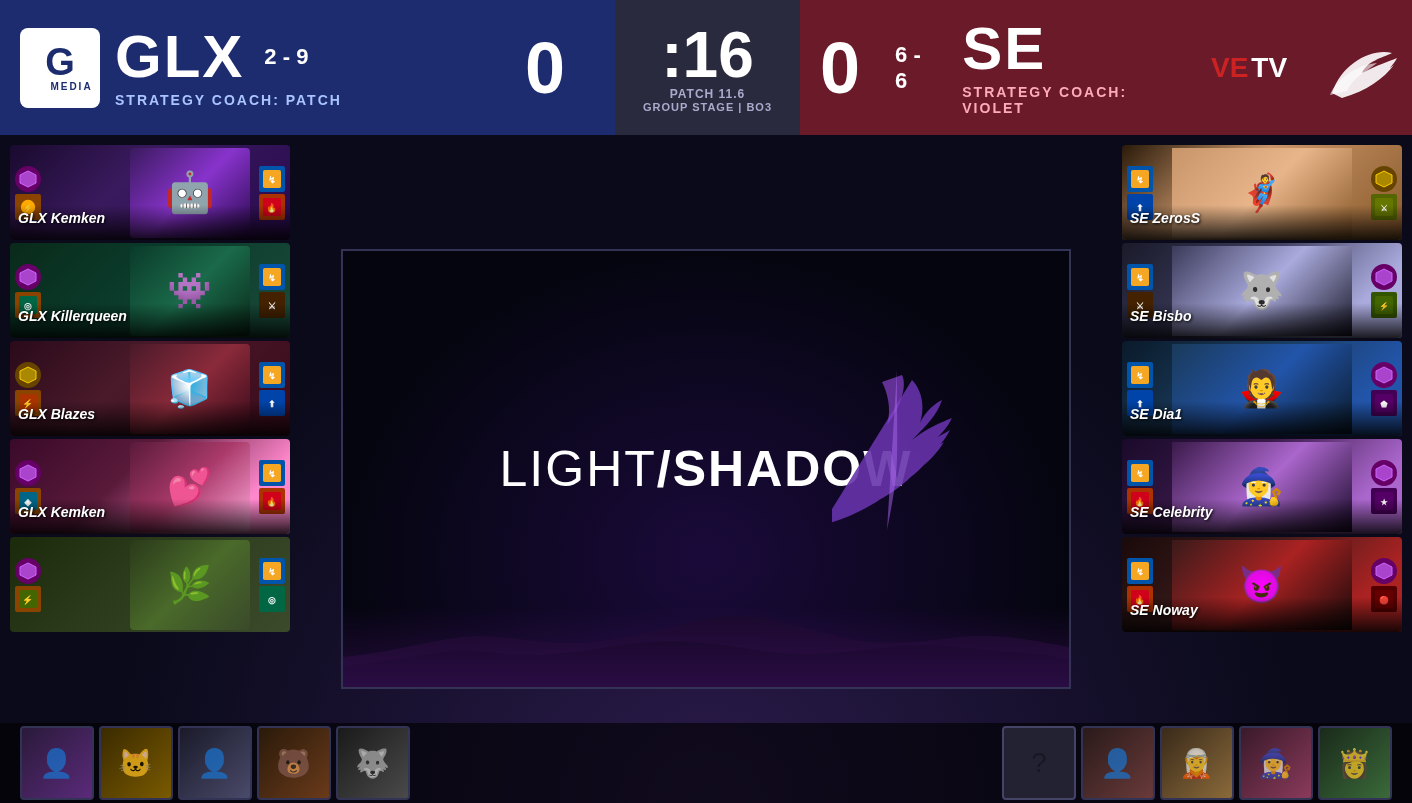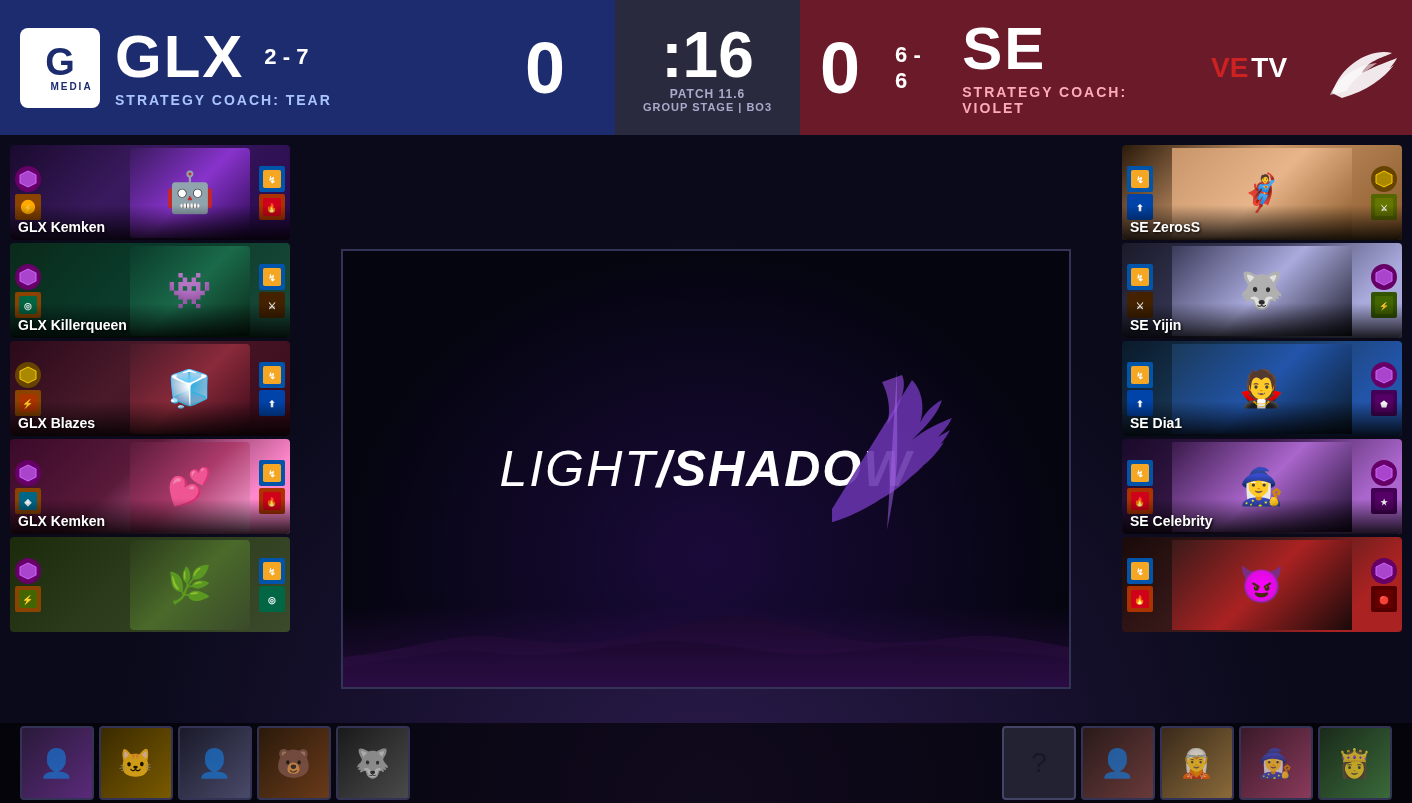--- a/index.html
+++ b/index.html
@@ -250,22 +250,22 @@
     .champ-noway { background: linear-gradient(135deg, #1a0a0a 0%, #3a1a1a 40%, #aa2222 80%); }
 
     .player-card-overlay {
       position: absolute;
       bottom: 0;
       left: 0;
       right: 0;
       height: 35px;
       background: linear-gradient(transparent, rgba(0,0,0,0.85));
       display: flex;
-      align-items: flex-end;
       padding: 5px 8px;
+      font-style: italic;
     }
 
     .player-name {
       font-size: 14px;
       font-weight: 700;
       color: white;
       text-shadow: 1px 1px 3px black;
     }
 
     .spell-icons-left {
@@ -444,23 +444,23 @@
 <div class="header">
 
   <div class="header-left">
     <div class="g-logo">
       <span class="g-logo-letter">G</span>
       <span class="g-logo-media">MEDIA</span>
     </div>
     <div class="team-left-info">
       <div class="team-left-name-row">
         <span class="team-name-glx">GLX</span>
-        <span class="team-record">2 - 7</span>
-      </div>
-      <span class="strategy-coach">STRATEGY COACH: TEAR</span>
+        <span class="team-record">2 - 9</span>
+      </div>
+      <span class="strategy-coach">STRATEGY COACH: PATCH</span>
     </div>
     <span class="score-left">0</span>
   </div>
 
   <div class="header-center">
     <span class="timer">:16</span>
     <span class="patch-info">PATCH 11.6</span>
     <span class="stage-info">GROUP STAGE | BO3</span>
   </div>
 
@@ -688,21 +688,21 @@
 
       <div class="lightshadow-logo">
 
         <div style="position:absolute;top:-80px;right:-60px;width:140px;height:180px;">
           <svg viewBox="0 0 140 180" width="140" height="180">
             <path d="M80,20 C90,30 95,50 85,70 C90,55 100,45 110,40 C105,55 95,65 80,80 C95,68 110,62 120,58 C112,75 95,88 72,100 C90,85 108,76 118,70 C108,90 88,105 60,115 C80,100 100,90 112,82 C98,105 75,120 45,128 C65,112 88,102 100,95 C82,120 55,135 25,140 C50,122 78,112 90,105 C68,132 38,148 5,155 C35,133 65,120 80,112 C55,140 20,158 -10,165 L80,20 Z" fill="#6633aa" opacity="0.9"></path>
             <path d="M70,15 C75,25 70,45 55,65 C60,48 55,32 50,22 Z" fill="#8844cc" opacity="0.7"></path>
             <path d="M65,10 L55,170 C58,155 62,135 64,115 C66,95 65,65 65,10 Z" fill="#aa66ee" opacity="0.5"></path>
           </svg>
         </div>
-        <div style="display:flex;align-items:flex-start;gap:0;font-style:italic;">
+        <div style="display:flex;align-items:flex-start;gap:0;">
           <span style="font-size:50px;font-weight:300;color:white;letter-spacing:2px;font-family:'Arial',sans-serif;">LIGHT</span>
           <span style="font-size:50px;font-weight:900;color:white;letter-spacing:2px;font-family:'Arial Black','Arial',sans-serif;">/SHADOW</span>
         </div>
       </div>
       <div class="wave-deco"></div>
     </div>
   </div>
 
   <div class="right-panel">
 
@@ -767,21 +767,21 @@
             </svg>
         </div>
         <div class="spell-icon" style="background:#335500;width:26px;height:26px;">
           <svg viewBox="0 0 20 20" width="18" height="18">
               <rect width="20" height="20" fill="#446600" rx="2"></rect>
               <text x="10" y="14" text-anchor="middle" font-size="9" fill="white">⚡</text>
             </svg>
         </div>
       </div>
       <div class="player-card-overlay">
-        <span class="player-name">SE Yijin</span>
+        <span class="player-name">SE Bisbo</span>
       </div>
     </div>
 
     <div class="player-card-inner champ-dia1">
       <div class="spell-icons-left">
         <div class="spell-icon spell-flash">
           <svg viewBox="0 0 20 20" width="18" height="18">
               <rect width="20" height="20" fill="#f5a623" rx="2"></rect>
               <text x="10" y="14" text-anchor="middle" font-size="10" fill="white">↯</text>
             </svg>
@@ -874,20 +874,23 @@
               <polygon points="10,2 18,6 18,14 10,18 2,14 2,6" fill="#aa44cc" stroke="#cc66ff" stroke-width="1"></polygon>
             </svg>
         </div>
         <div class="spell-icon" style="background:#550000;width:26px;height:26px;">
           <svg viewBox="0 0 20 20" width="18" height="18">
               <rect width="20" height="20" fill="#660000" rx="2"></rect>
               <text x="10" y="14" text-anchor="middle" font-size="9" fill="white">🔴</text>
             </svg>
         </div>
       </div>
+      <div class="player-card-overlay">
+        <span class="player-name">SE Noway</span>
+      </div>
     </div>
 
   </div>
 
 </div>
 
 <div class="bottom-bar">
   <div class="bottom-left-picks">
     <div class="pick-thumb bt-1">
       <div style="width:100%;height:100%;display:flex;align-items:center;justify-content:center;font-size:28px;opacity:0.7;">👤</div>

